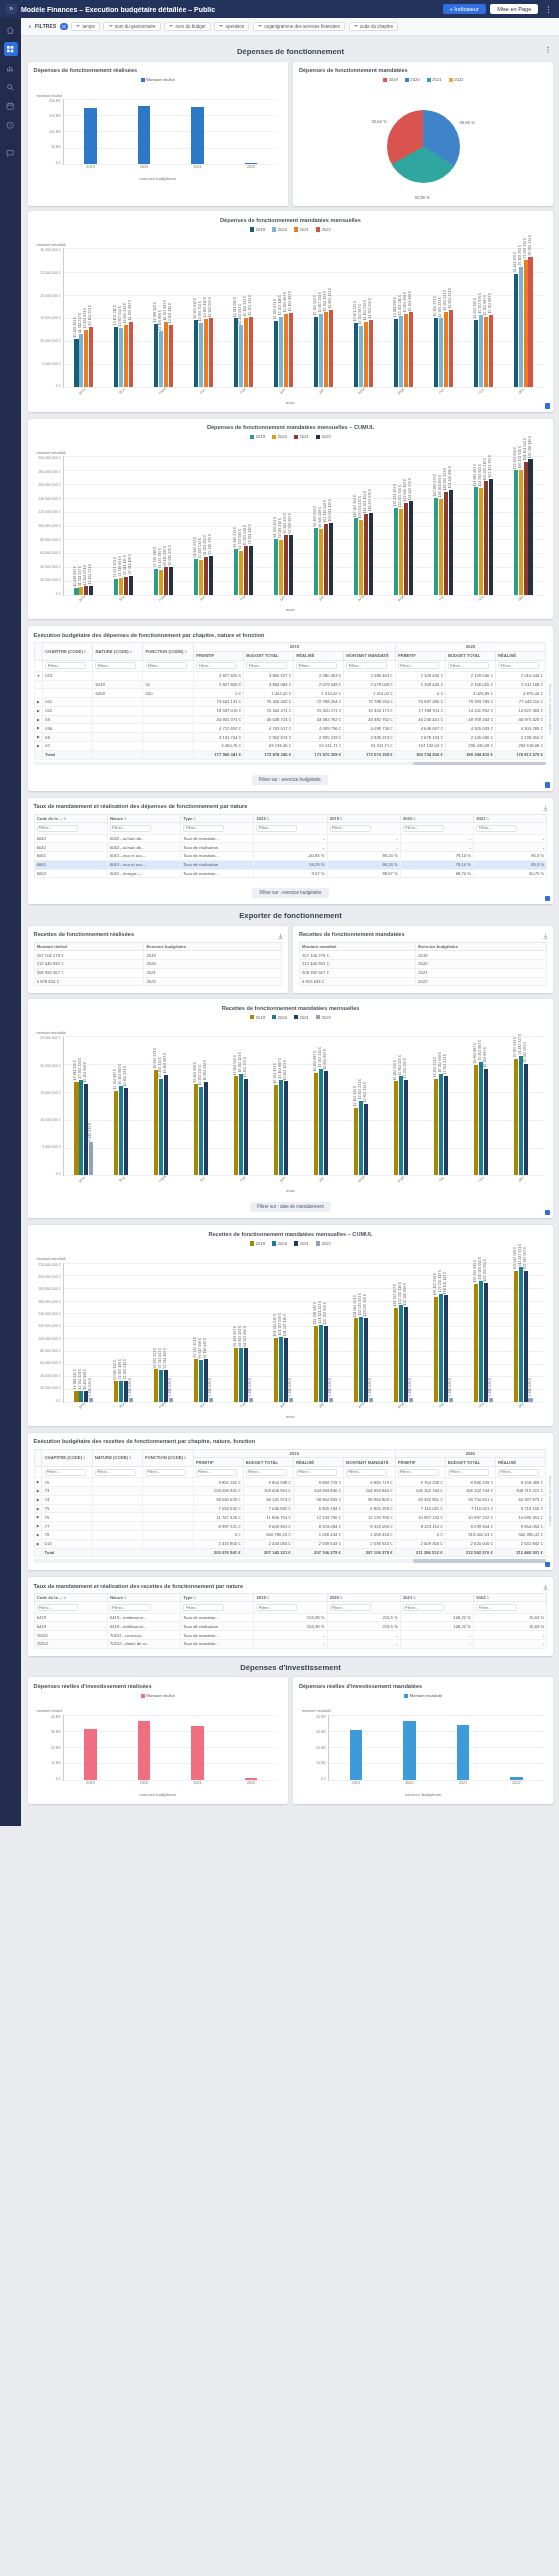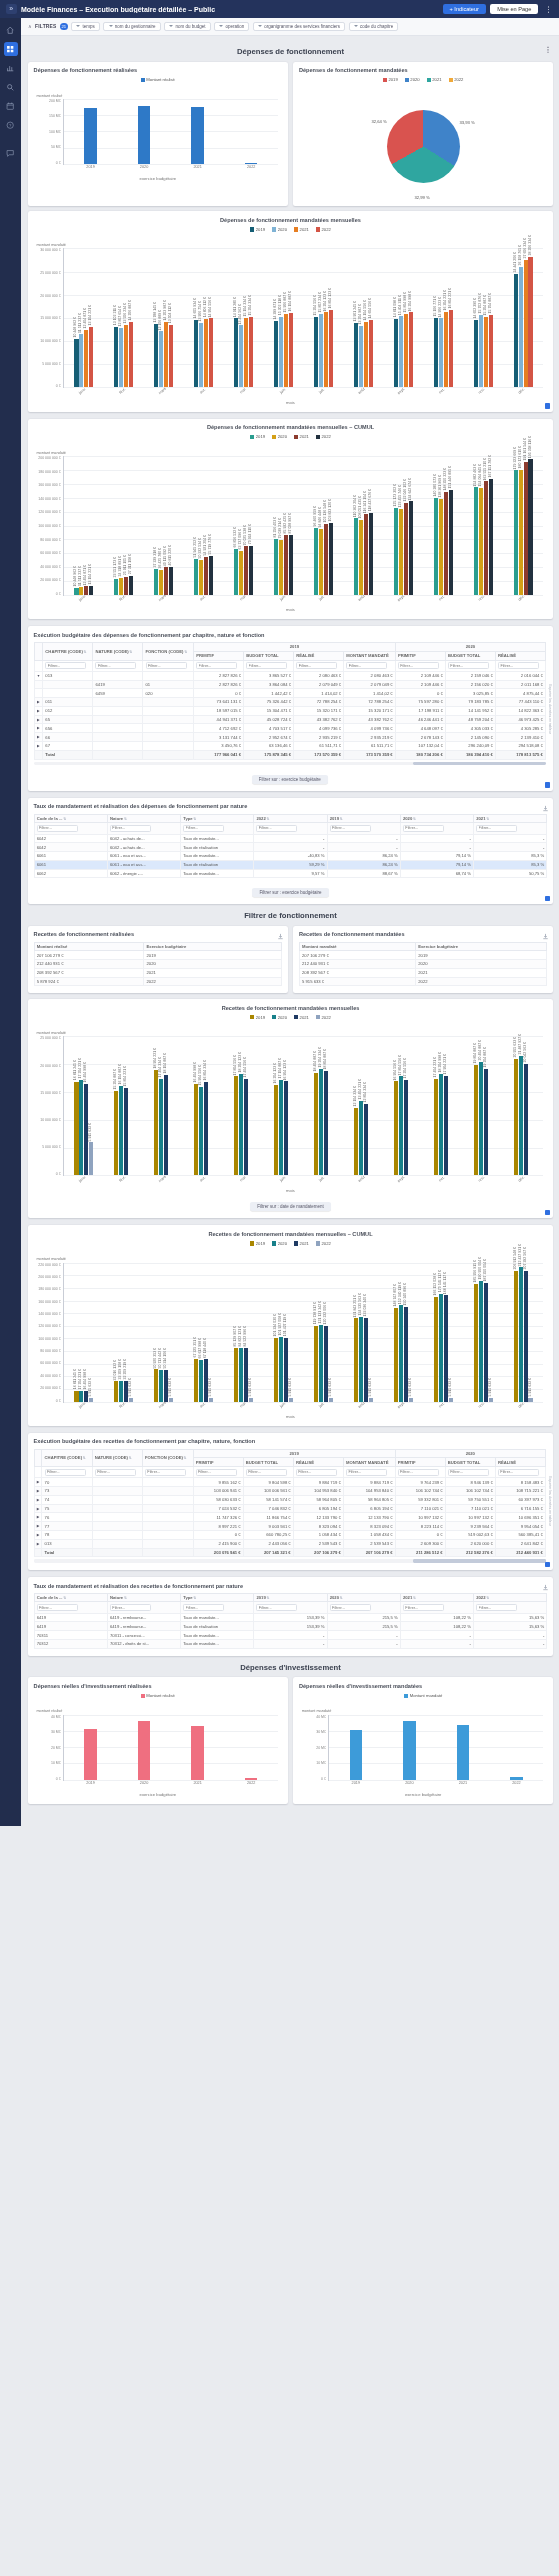--- a/index.html
+++ b/index.html
@@ -957,21 +957,21 @@
                   <td class="num">50,75 %</td>
                 </tr>
               </tbody>
             </table>
           </div>
         <div class="pill-row"><span class="pill">Filtrer sur : exercice budgétaire</span></div>
         <span class="corner-blue"></span>
       </div>
 
       <div class="section-head">
-        <span>Filtrer de fonctionnement</span>
+        <span>Exporter de fonctionnement</span>
       </div>
 
       <div class="cards-row">
         <div class="card">
           <div class="card-title">Recettes de fonctionnement réalisées</div>
           <span class="export-ic"><svg width="7" height="7" viewBox="0 0 16 16">
                 <path d="M8 2v8M5 7l3 3 3-3M3 13h10" stroke="currentColor" fill="none" stroke-width="1.5"></path>
               </svg></span>
           <div>
               <table class="tbl">

